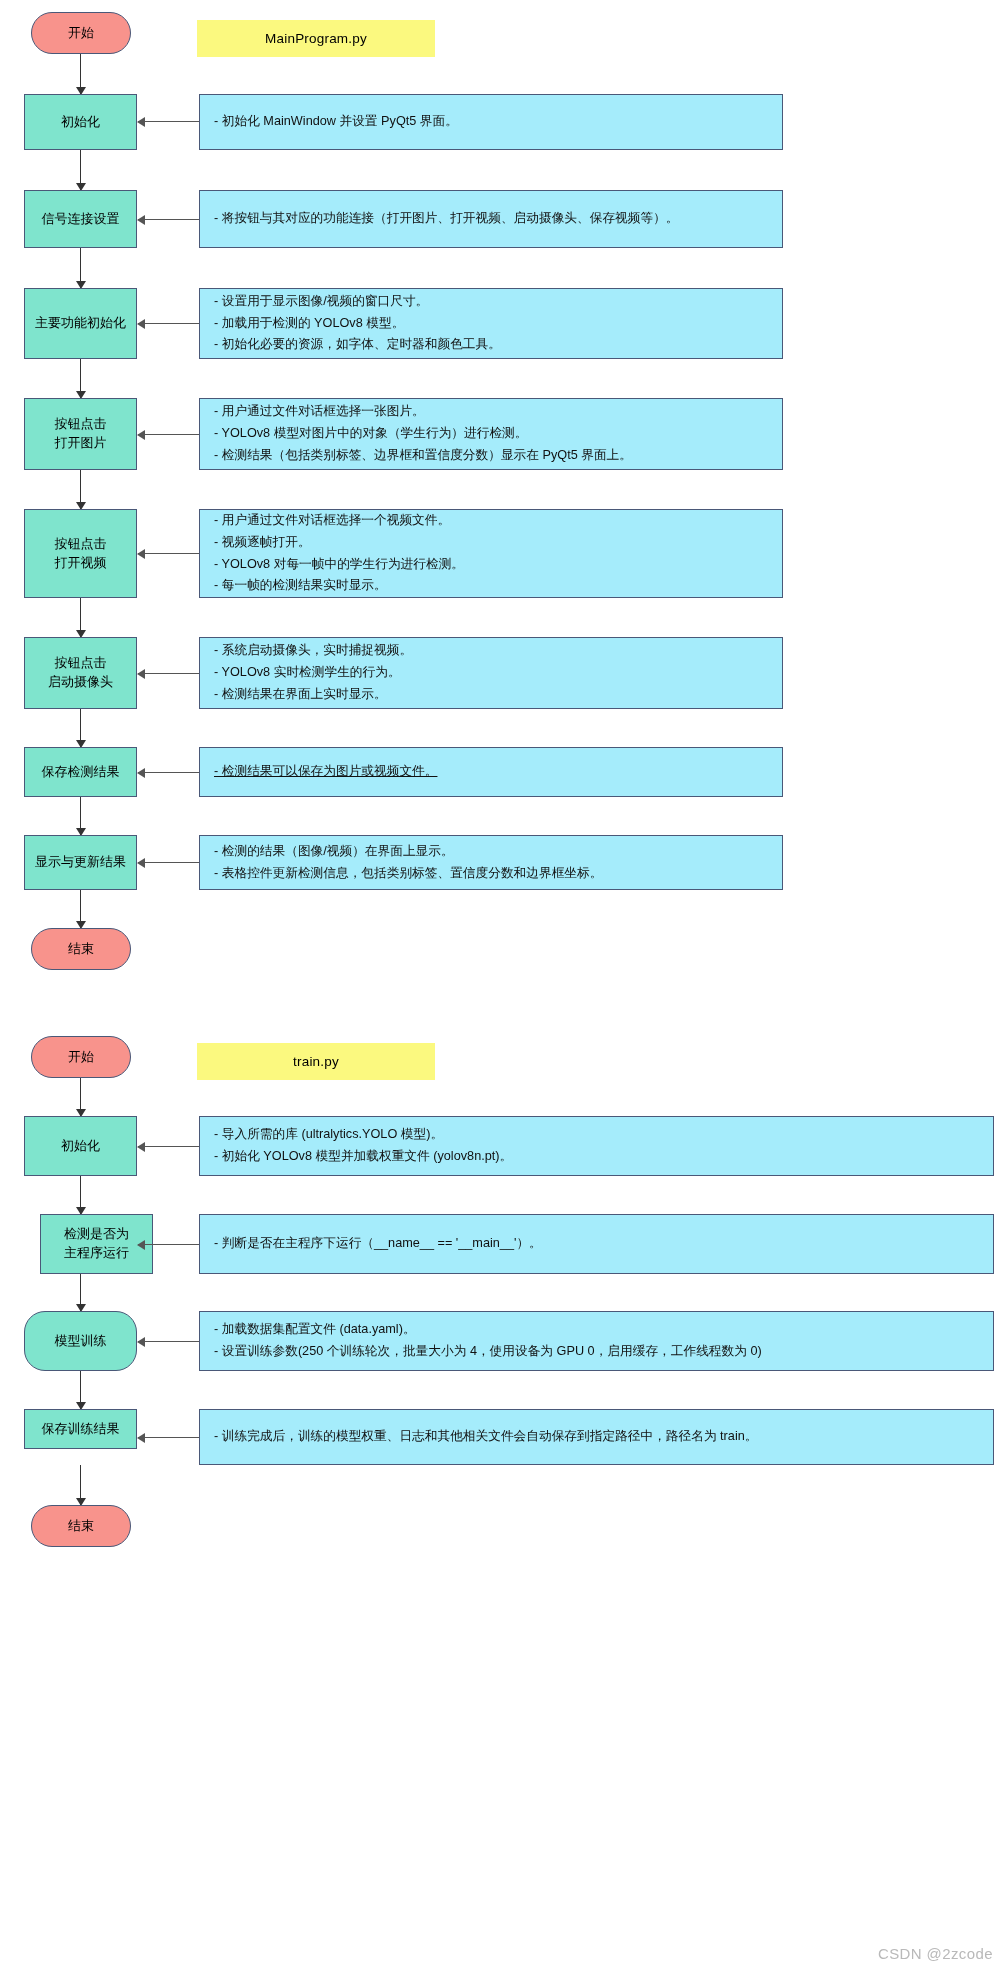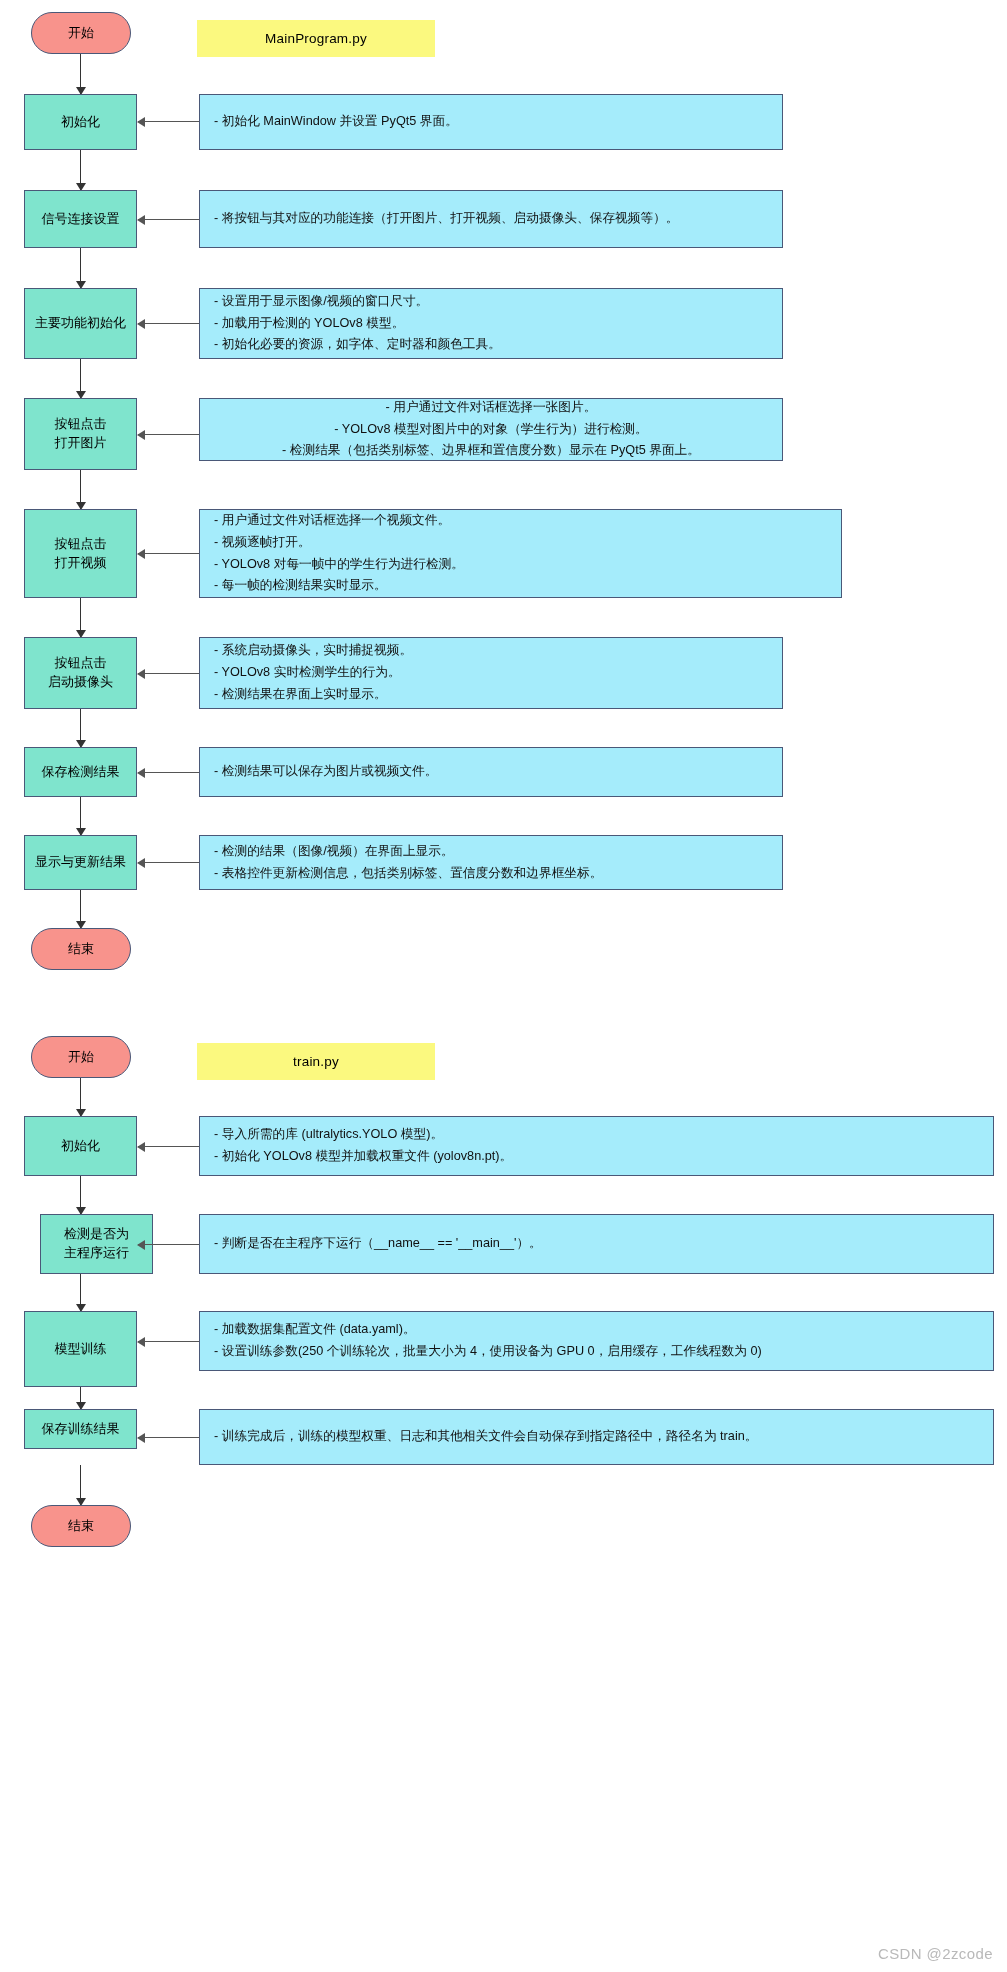--- a/index.html
+++ b/index.html
@@ -147,32 +147,32 @@
   <div class="line">- 设置用于显示图像/视频的窗口尺寸。</div>
   <div class="line">- 加载用于检测的 YOLOv8 模型。</div>
   <div class="line">- 初始化必要的资源，如字体、定时器和颜色工具。</div>
 </div>
 
 <div class="node process" style="left:24px; top:398px; width:113px; height:72px; white-space:pre-line;">
   <span>按钮点击
 打开图片</span>
 </div>
 <div class="hline" style="left:138px; top:434px; width:62px;"></div>
-<div class="desc" style="left:199px; top:398px; width:584px; height:63px;text-align:center;">
+<div class="desc" style="left:199px; top:398px; width:584px; height:72px;">
   <div class="line">- 用户通过文件对话框选择一张图片。</div>
   <div class="line">- YOLOv8 模型对图片中的对象（学生行为）进行检测。</div>
   <div class="line">- 检测结果（包括类别标签、边界框和置信度分数）显示在 PyQt5 界面上。</div>
 </div>
 
 <div class="node process" style="left:24px; top:509px; width:113px; height:89px; white-space:pre-line;">
   <span>按钮点击
 打开视频</span>
 </div>
 <div class="hline" style="left:138px; top:553px; width:62px;"></div>
-<div class="desc" style="left:199px; top:509px; width:643px; height:89px;">
+<div class="desc" style="left:199px; top:509px; width:584px; height:89px;">
   <div class="line">- 用户通过文件对话框选择一个视频文件。</div>
   <div class="line">- 视频逐帧打开。</div>
   <div class="line">- YOLOv8 对每一帧中的学生行为进行检测。</div>
   <div class="line">- 每一帧的检测结果实时显示。</div>
 </div>
 
 <div class="node process" style="left:24px; top:637px; width:113px; height:72px; white-space:pre-line;">
   <span>按钮点击
 启动摄像头</span>
 </div>
@@ -180,21 +180,21 @@
 <div class="desc" style="left:199px; top:637px; width:584px; height:72px;">
   <div class="line">- 系统启动摄像头，实时捕捉视频。</div>
   <div class="line">- YOLOv8 实时检测学生的行为。</div>
   <div class="line">- 检测结果在界面上实时显示。</div>
 </div>
 
 <div class="node process" style="left:24px; top:747px; width:113px; height:50px;">
   <span>保存检测结果</span>
 </div>
 <div class="hline" style="left:138px; top:772px; width:62px;"></div>
-<div class="desc" style="left:199px; top:747px; width:584px; height:50px;">
+<div class="desc" style="left:199px; top:747px; width:584px; height:50px;text-decoration:underline;">
   <div class="line">- 检测结果可以保存为图片或视频文件。</div>
 </div>
 
 <div class="node process" style="left:24px; top:835px; width:113px; height:55px;">
   <span>显示与更新结果</span>
 </div>
 <div class="hline" style="left:138px; top:862px; width:62px;"></div>
 <div class="desc" style="left:199px; top:835px; width:584px; height:55px;">
   <div class="line">- 检测的结果（图像/视频）在界面上显示。</div>
   <div class="line">- 表格控件更新检测信息，包括类别标签、置信度分数和边界框坐标。</div>
@@ -229,21 +229,21 @@
 
 <div class="node process" style="left:40px; top:1214px; width:113px; height:60px; white-space:pre-line;">
   <span>检测是否为
 主程序运行</span>
 </div>
 <div class="hline" style="left:138px; top:1244px; width:62px;"></div>
 <div class="desc" style="left:199px; top:1214px; width:795px; height:60px;">
   <div class="line">- 判断是否在主程序下运行（__name__ == '__main__'）。</div>
 </div>
 
-<div class="node process" style="left:24px; top:1311px; width:113px; height:76px;">
+<div class="node process" style="left:24px; top:1311px; width:113px; height:60px;border-radius:21px;">
   <span>模型训练</span>
 </div>
 <div class="hline" style="left:138px; top:1341px; width:62px;"></div>
 <div class="desc" style="left:199px; top:1311px; width:795px; height:60px;">
   <div class="line">- 加载数据集配置文件 (data.yaml)。</div>
   <div class="line">- 设置训练参数(250 个训练轮次，批量大小为 4，使用设备为 GPU 0，启用缓存，工作线程数为 0)</div>
 </div>
 
 <div class="node process" style="left:24px; top:1409px; width:113px; height:40px;">
   <span>保存训练结果</span>

